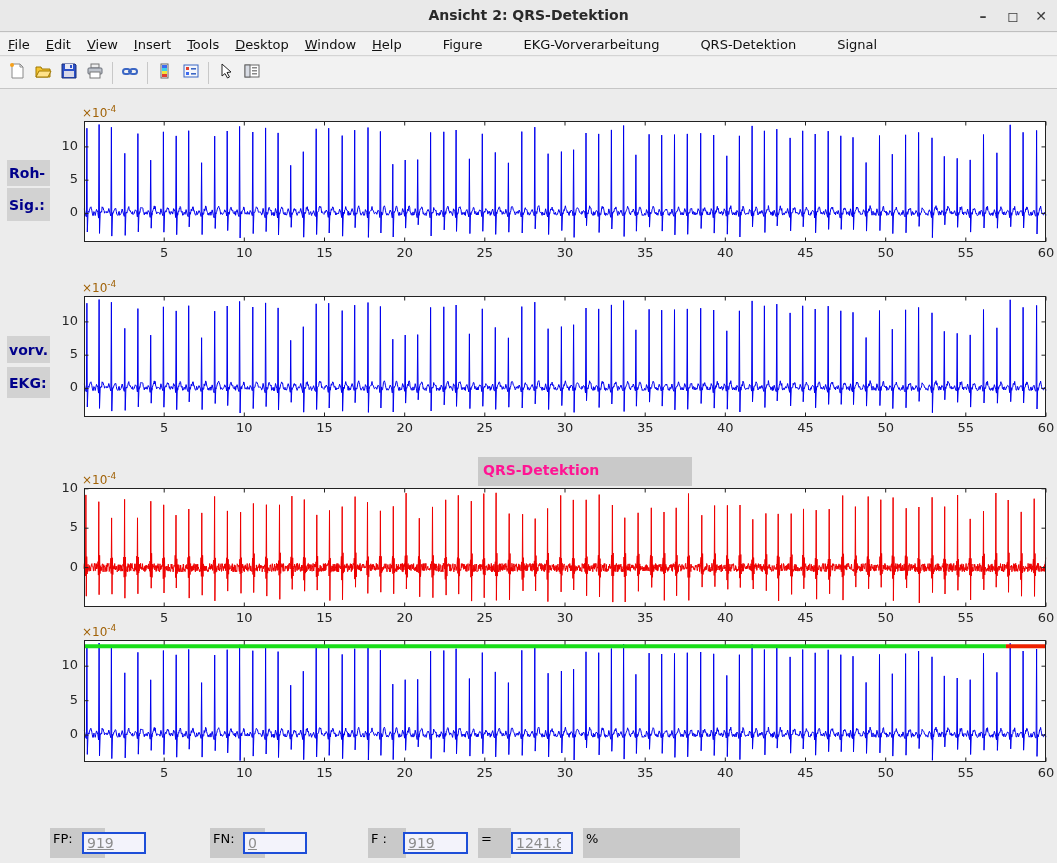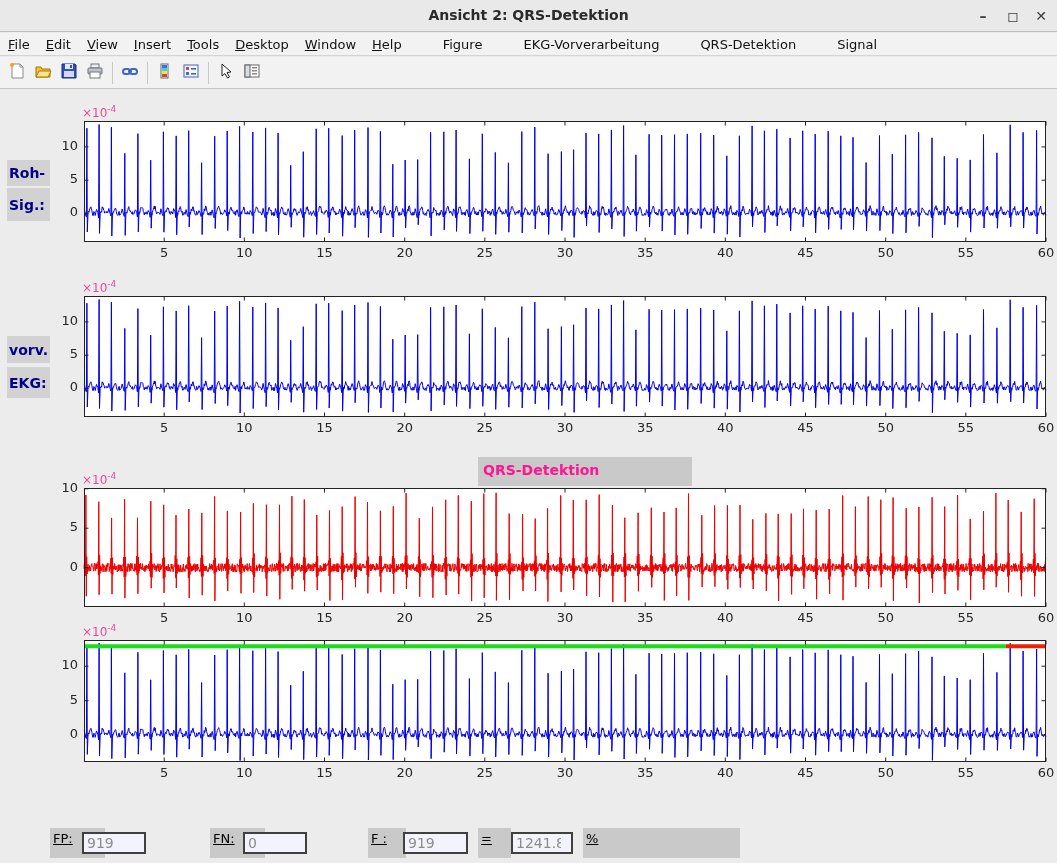--- a/index.html
+++ b/index.html
@@ -34,40 +34,40 @@
   
 
   .plot { position:absolute; left:84px; width:962px; background:#FFFFFF; }
   #plot-raw  { top:31px;  height:121px; }
   #plot-prep { top:206px; height:121px; }
   #plot-qrs  { top:398px; height:119px; }
   #plot-det  { top:550px; height:122px; }
   .plot svg { position:absolute; left:0; top:0; overflow:visible; }
   .xtick-label { position:absolute; width:44px; text-align:center; font-size:13px; color:#262626; }
   .ytick-label { position:absolute; left:-42px; width:36px; text-align:right; font-size:13px; color:#262626; }
-  .exp-label { position:absolute; left:-2px; top:-17px; font-size:12px; color:#ec4899; white-space:nowrap; }
+  .exp-label { position:absolute; left:-2px; top:-17px; font-size:12px; color:#a16207; white-space:nowrap; }
   .exp-label sup { font-size:9px; }
 
   .row-label { position:absolute; left:7px; width:43px; background:#D2D2D2;
     color:#00008B; font-weight:bold; font-size:14px; display:flex; align-items:center; padding-left:2px; }
   #lbl-roh  { top:70px;  height:26px; }
   #lbl-sig  { top:98px;  height:33px; }
   #lbl-vorv { top:246px; height:27px; }
   #lbl-ekg  { top:277px; height:31px; }
 
   #qrs-title-box { position:absolute; left:478px; top:367px; width:214px; height:29px;
     background:#C9C9C9; }
   #qrs-title-box .t { position:absolute; left:5px; top:5px; font-size:14px; font-weight:bold; color:#FF1493; }
 
   
   .stat-box { position:absolute; top:738px; height:30px; background:#C9C9C9; }
-  .stat-label { position:absolute; left:3px; top:3px; font-size:13px; color:#000; white-space:pre;text-decoration:underline; }
+  .stat-label { position:absolute; left:3px; top:3px; font-size:13px; color:#000; white-space:pre; }
   .stat-field { position:absolute; top:742px; height:22px; background:#F3F3FB;
-    border:2px solid #404040; color:#8C8C8C; font-size:14px;
-    font-family:"DejaVu Sans","Liberation Sans",sans-serif; padding:0 10px 0 3px; }
+    border:2px solid #1d4ed8; color:#8C8C8C; font-size:14px;
+    font-family:"DejaVu Sans","Liberation Sans",sans-serif; padding:0 10px 0 3px;text-decoration:underline; }
   #box-fp { left:50px;  width:55px; }  #fld-fp { left:82px;  width:64px; }
   #box-fn { left:210px; width:55px; }  #fld-fn { left:243px; width:64px; }
   #box-f  { left:368px; width:38px; }  #fld-f  { left:403px; width:65px; }
   #box-eq { left:478px; width:33px; }  #fld-eq { left:511px; width:62px; }
   #box-pct{ left:583px; width:157px; }
 </style>
 </head>
 <body>
 
 <div id="window">

